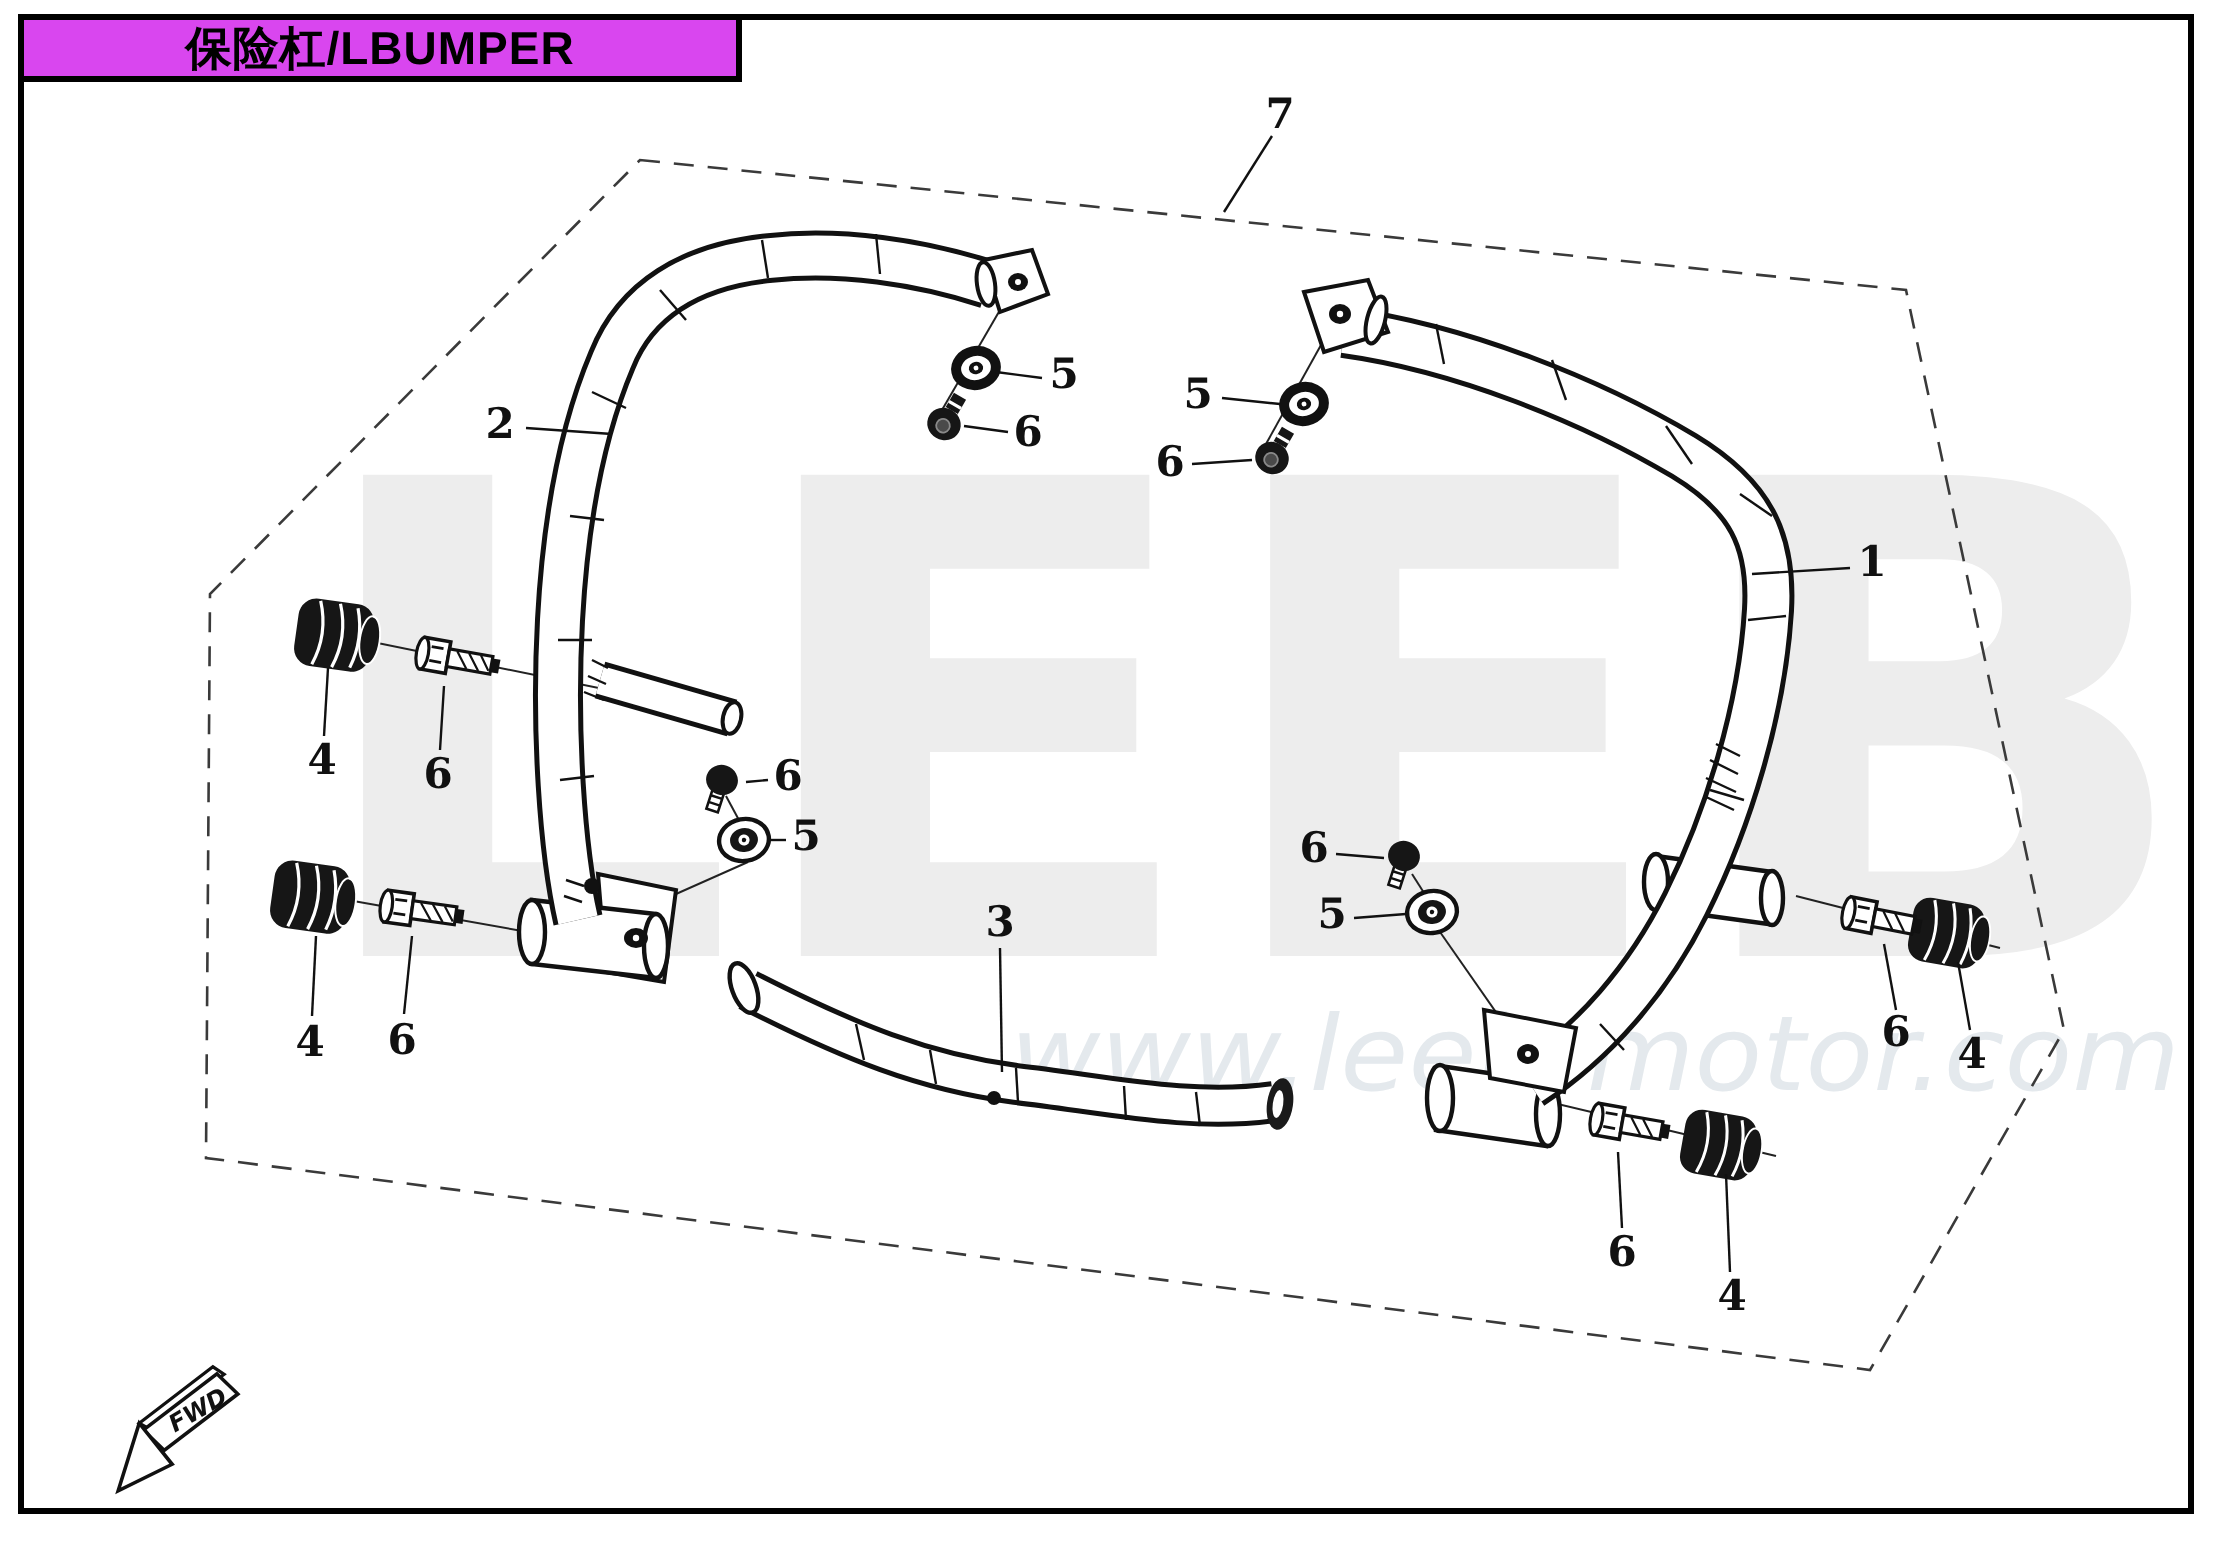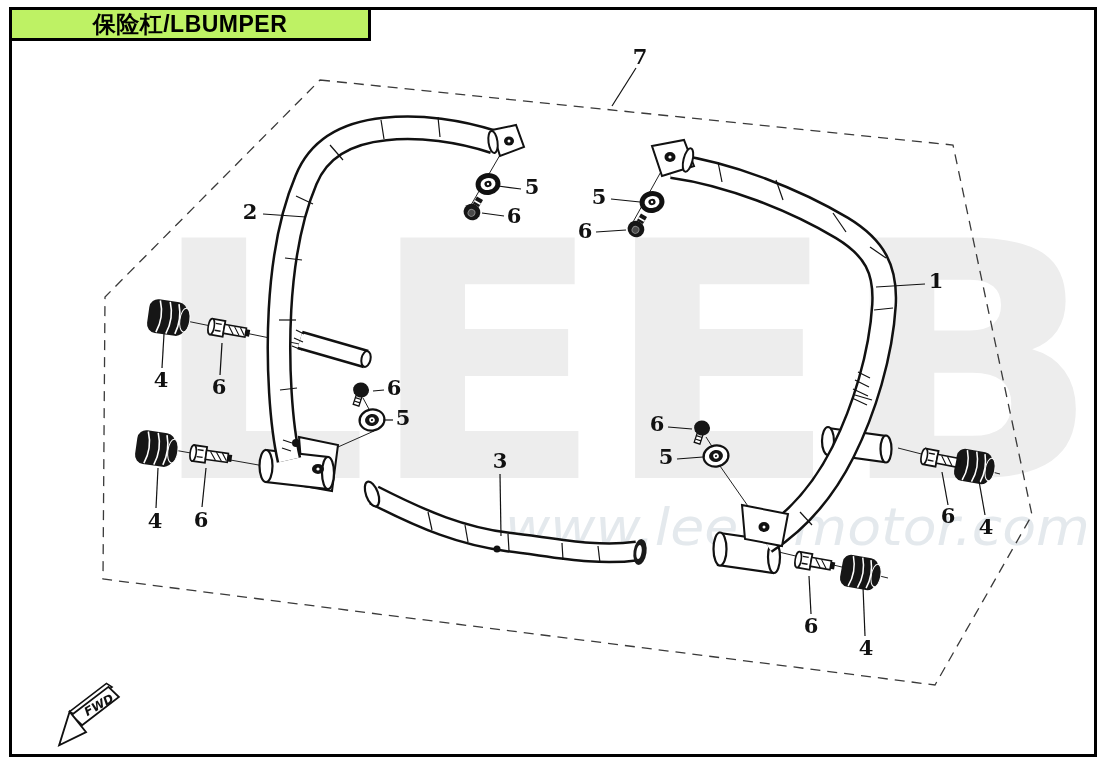--- a/index.html
+++ b/index.html
@@ -2,21 +2,21 @@
 <html><head>
 <meta charset="utf-8">
 <style>
   html,body{margin:0;padding:0;background:#ffffff;}
   #stage{position:relative;width:1107px;height:775px;background:#ffffff;overflow:hidden;
          font-family:"Liberation Sans",sans-serif;}
   #page-frame{position:absolute;left:9px;top:7px;width:1088px;height:750px;
               border:3px solid #000;box-sizing:border-box;}
   #title-box{position:absolute;left:9px;top:7px;width:362px;height:34px;
              border:3px solid #000;box-sizing:border-box;display:flex;
-             align-items:center;justify-content:center;background:#bef264;}
+             align-items:center;justify-content:center;background:#d946ef;}
   #title-box span{font-weight:bold;font-size:23px;color:#000;letter-spacing:0.5px;
                   font-family:"Liberation Sans",sans-serif;}
   #art{position:absolute;left:0;top:0;width:1107px;height:775px;}
   .callout{position:absolute;width:20px;text-align:center;
            font:bold 21px "DejaVu Serif",serif;color:#111;line-height:26px;
            user-select:none;}
 </style>
 </head>
 <body>
 

